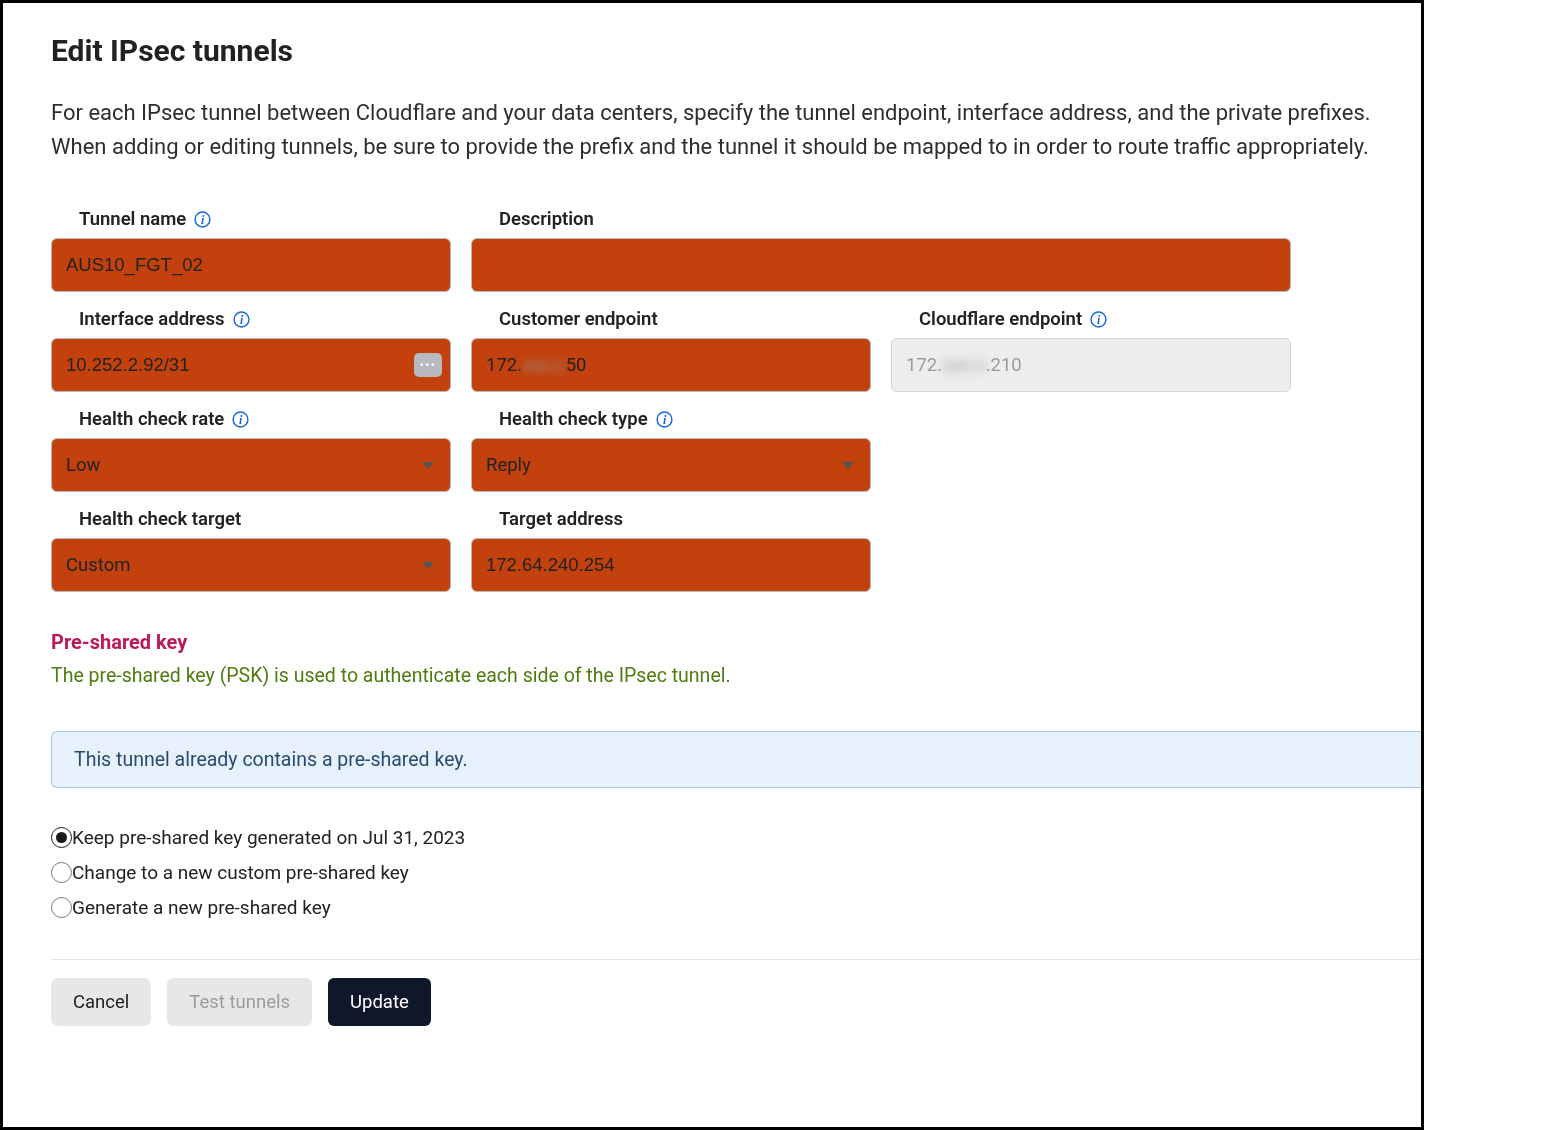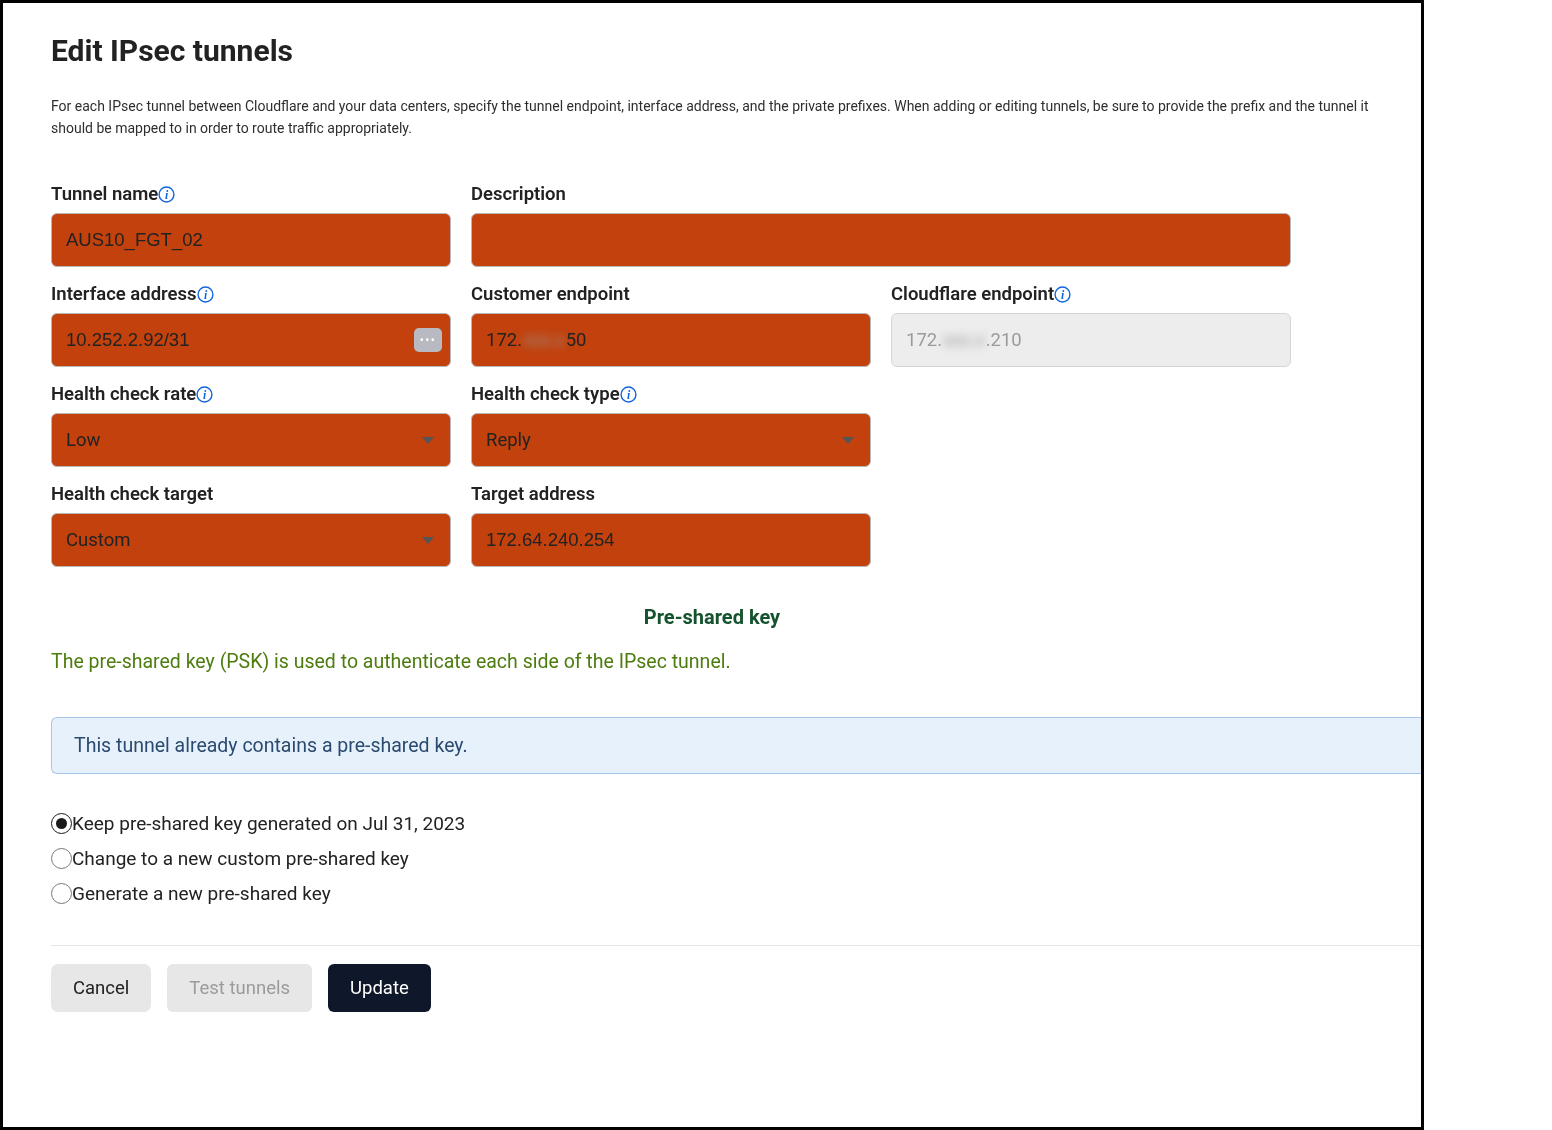--- a/index.html
+++ b/index.html
@@ -16,43 +16,45 @@
       padding: 30px 48px 30px 48px;
       position: relative;
     }
     h1 {
       font-size: 30px;
       font-weight: 700;
       color: #222;
       margin-bottom: 28px;
     }
     .description {
-      font-size: 14px;
+      font-size: 22px;
       color: #2e2e2e;
       line-height: 1.55;
       margin-bottom: 44px;
       max-width: 1460px;
     }
     .form-grid {
       display: grid;
       grid-template-columns: 400px 400px 400px;
       column-gap: 20px;
       row-gap: 0;
     }
     .field {
       margin-bottom: 16px;
     }
     .field.span2 { grid-column: span 2; }
     label.field-label {
       display: flex;
       align-items: center;
+      gap: 8px;
       font-size: 18.5px;
       font-weight: 600;
       color: #222;
       margin-bottom: 8px;
+      margin-left: 28px;
     }
     .info-icon {
       width: 17px;
       height: 17px;
       display: inline-flex;
       align-items: center;
       justify-content: center;
       flex-shrink: 0;
     }
     .info-icon svg { width: 17px; height: 17px; }
@@ -116,24 +118,23 @@
       align-items: center;
     }
     .value-with-blur .blurred {
       filter: blur(5px);
       margin: 0 1px;
       color: #999;
     }
     .section-title {
       font-size: 20px;
       font-weight: 700;
-      color: #14532d;
+      color: #be185d;
       margin-top: 22px;
-      margin-bottom: 21px;
-      text-align: center;
+      margin-bottom: 10px;
     }
     .section-text {
       font-size: 19.5px;
       color: #4d7c0f;
       margin-bottom: 44px;
     }
     .banner {
       border: 1px solid #a6c7ec;
       background: #e7f1fb;
       color: #2b4a6f;

